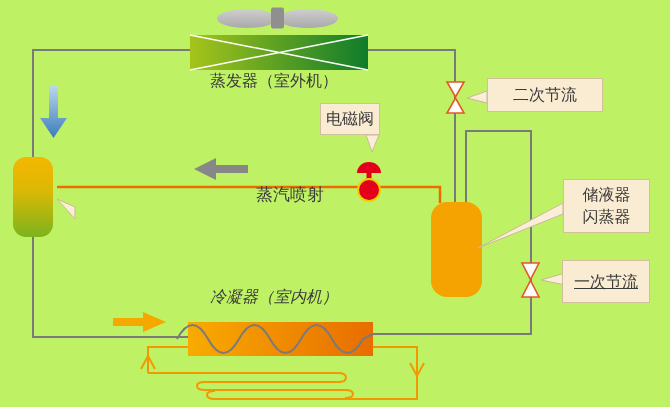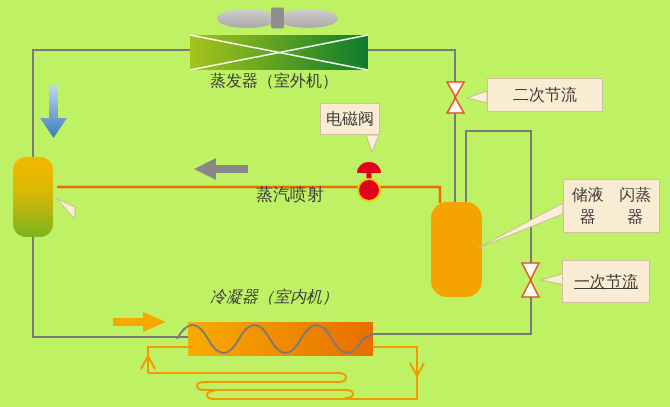--- a/index.html
+++ b/index.html
@@ -127,21 +127,21 @@
 
 
   <div class="callout-box" style="left:320px;top:103px;width:60px;height:32px;">
     <span>电磁阀</span>
   </div>
 
   <div class="callout-box" style="left:487px;top:78px;width:116px;height:34px;">
     <span>二次节流</span>
   </div>
 
-  <div class="callout-box" style="left:563px;top:179px;width:97px;height:54px;flex-direction:row;">
+  <div class="callout-box" style="left:563px;top:179px;width:87px;height:54px;flex-direction:column;">
     <span>储液器</span>
     <span>闪蒸器</span>
   </div>
 
   <div class="callout-box" style="left:562px;top:260px;width:88px;height:43px;text-decoration:underline;">
     <span>一次节流</span>
   </div>
 
 </div>
 

